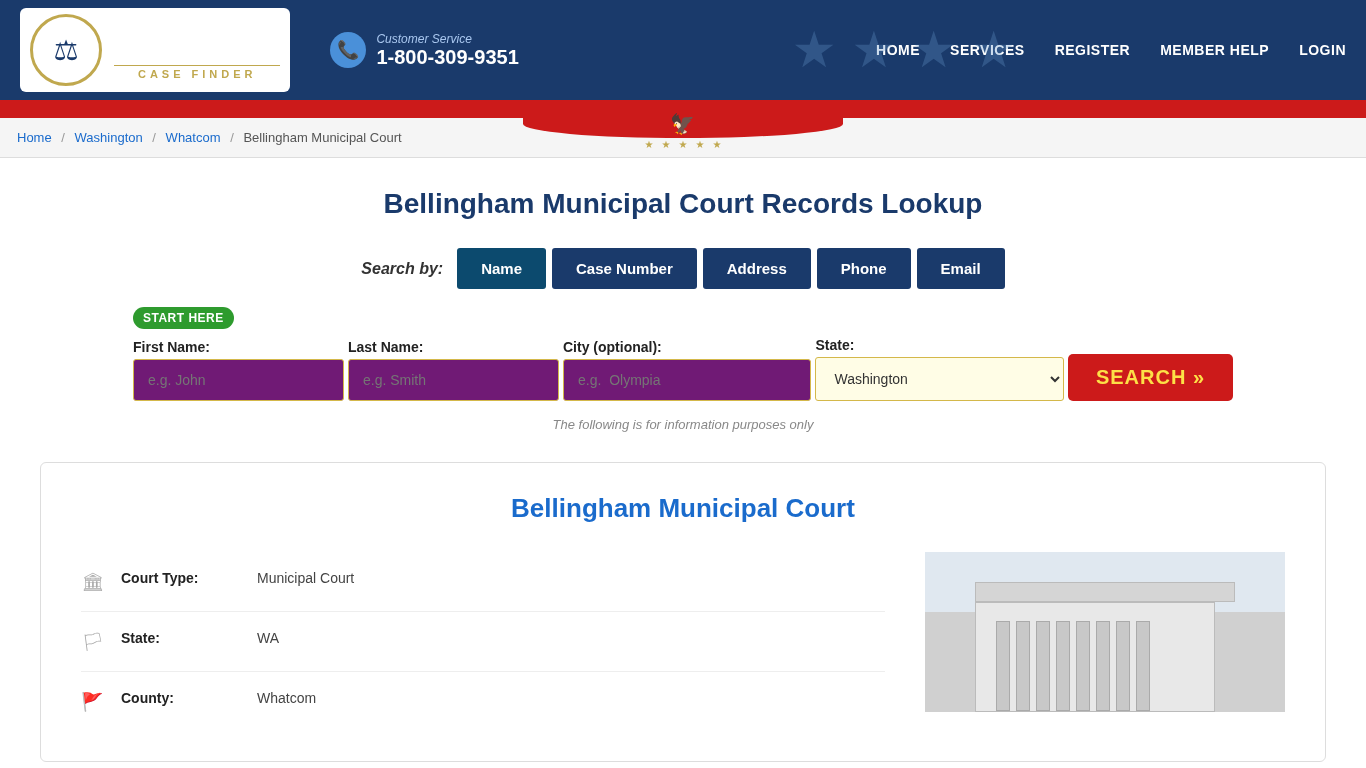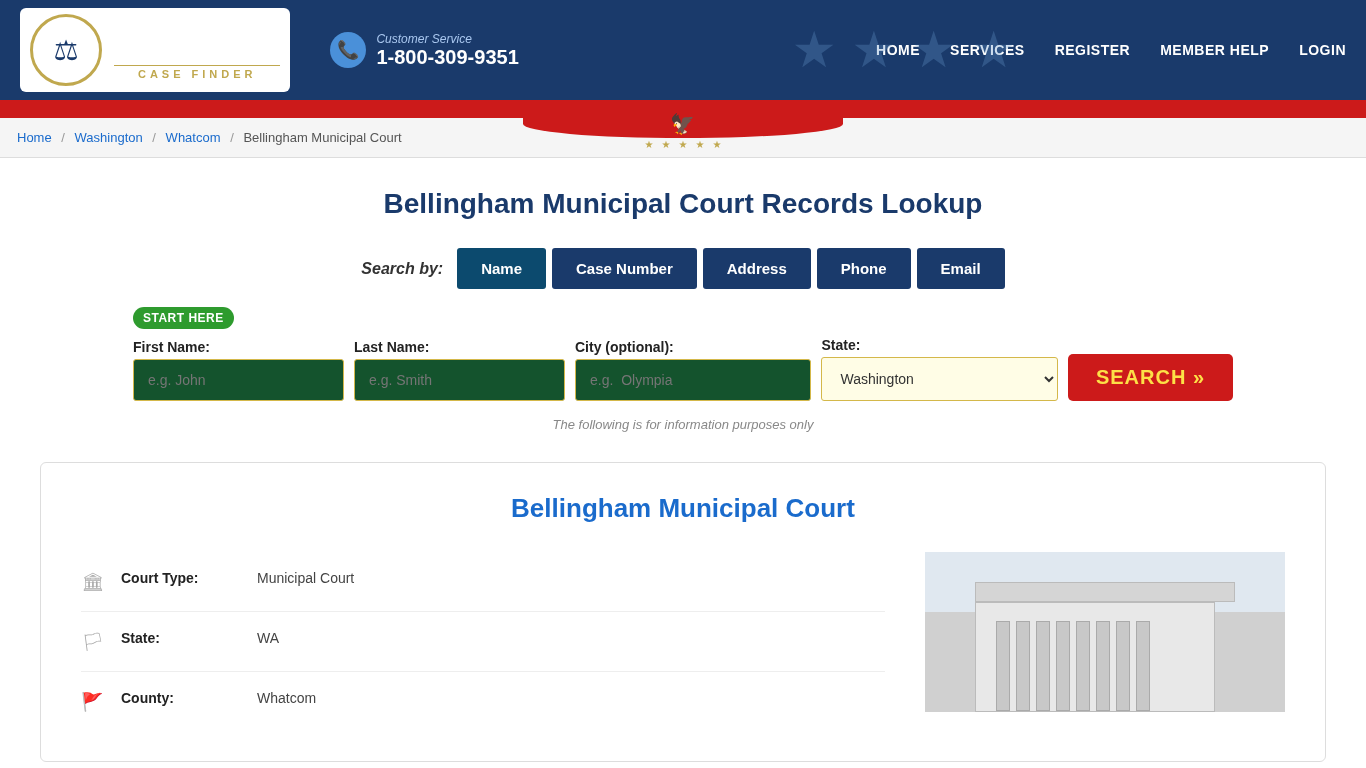--- a/index.html
+++ b/index.html
@@ -214,21 +214,21 @@
       font-size: 12px;
       font-weight: bold;
       padding: 4px 10px;
       border-radius: 11px;
       display: inline-block;
       margin-bottom: 8px;
       letter-spacing: 0.5px;
     }
     .form-row {
       display: flex;
-      gap: 10px;
+      gap: 4px;
       align-items: flex-end;
       width: 100%;
     }
     .form-group {
       display: flex;
       flex-direction: column;
       gap: 4px;
     }
     .form-group.fn { flex: 1.2; }
     .form-group.ln { flex: 1.2; }
@@ -236,21 +236,21 @@
     .form-group.state { flex: 1.5; }
     .form-label {
       font-size: 14px;
       font-weight: bold;
       color: #222;
     }
     .form-input {
       padding: 12px 14px;
       font-size: 14px;
       border: 1px solid #d4b84a;
-      background: #14532d;
+      background: #701a75;
       border-radius: 3px;
       outline: none;
       color: #aaa;
     }
     .form-select {
       padding: 12px 14px;
       font-size: 14px;
       border: 1px solid #d4b84a;
       background: #fffde6;
       border-radius: 3px;

